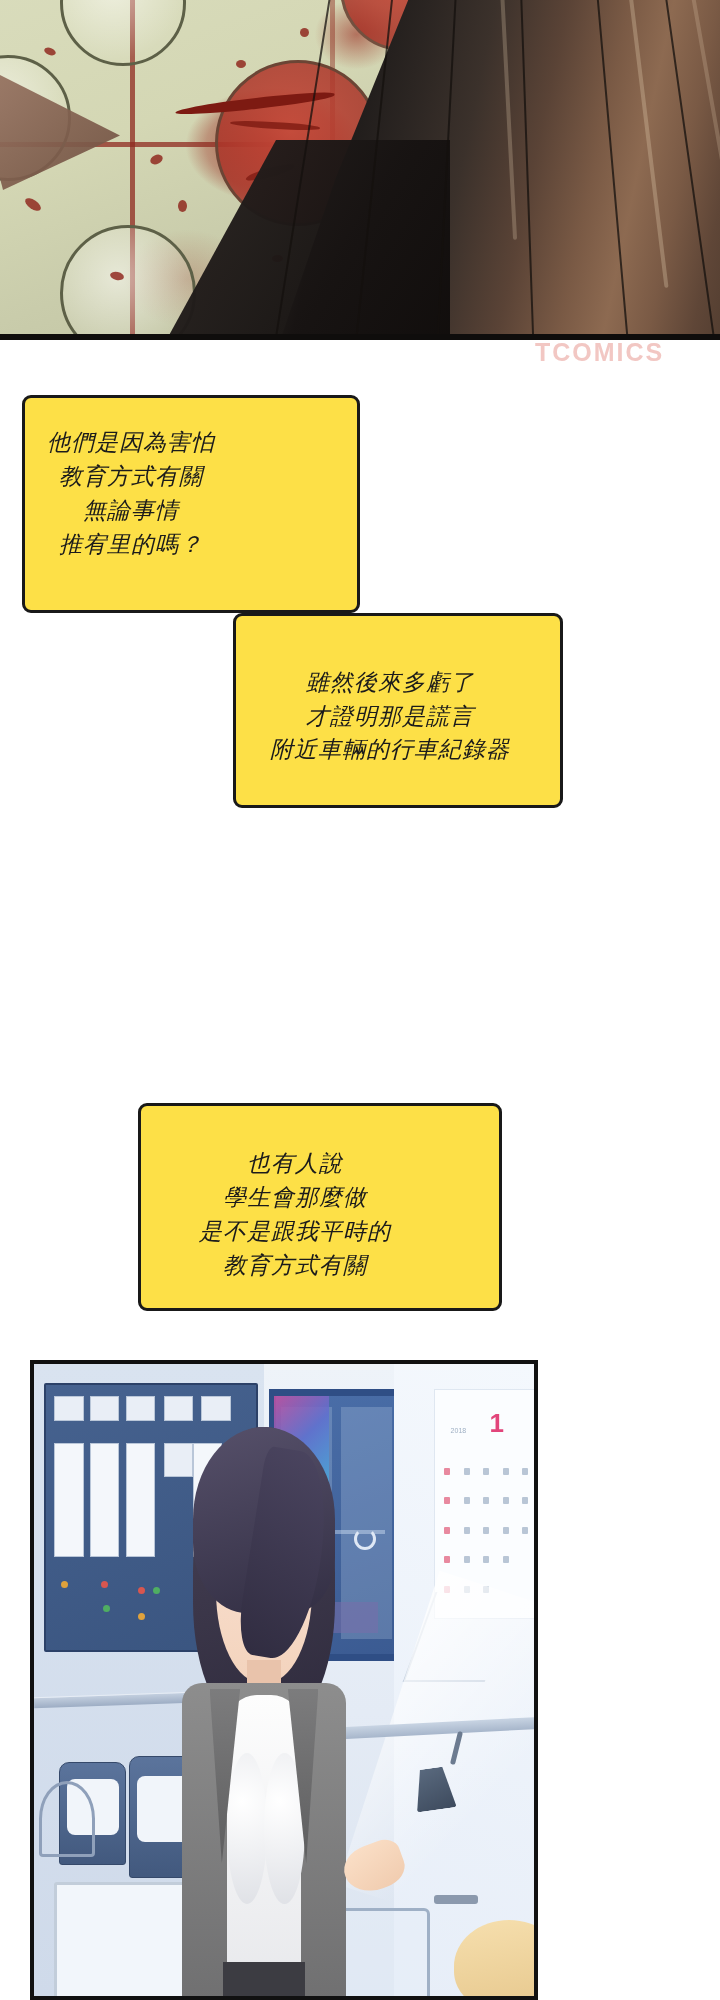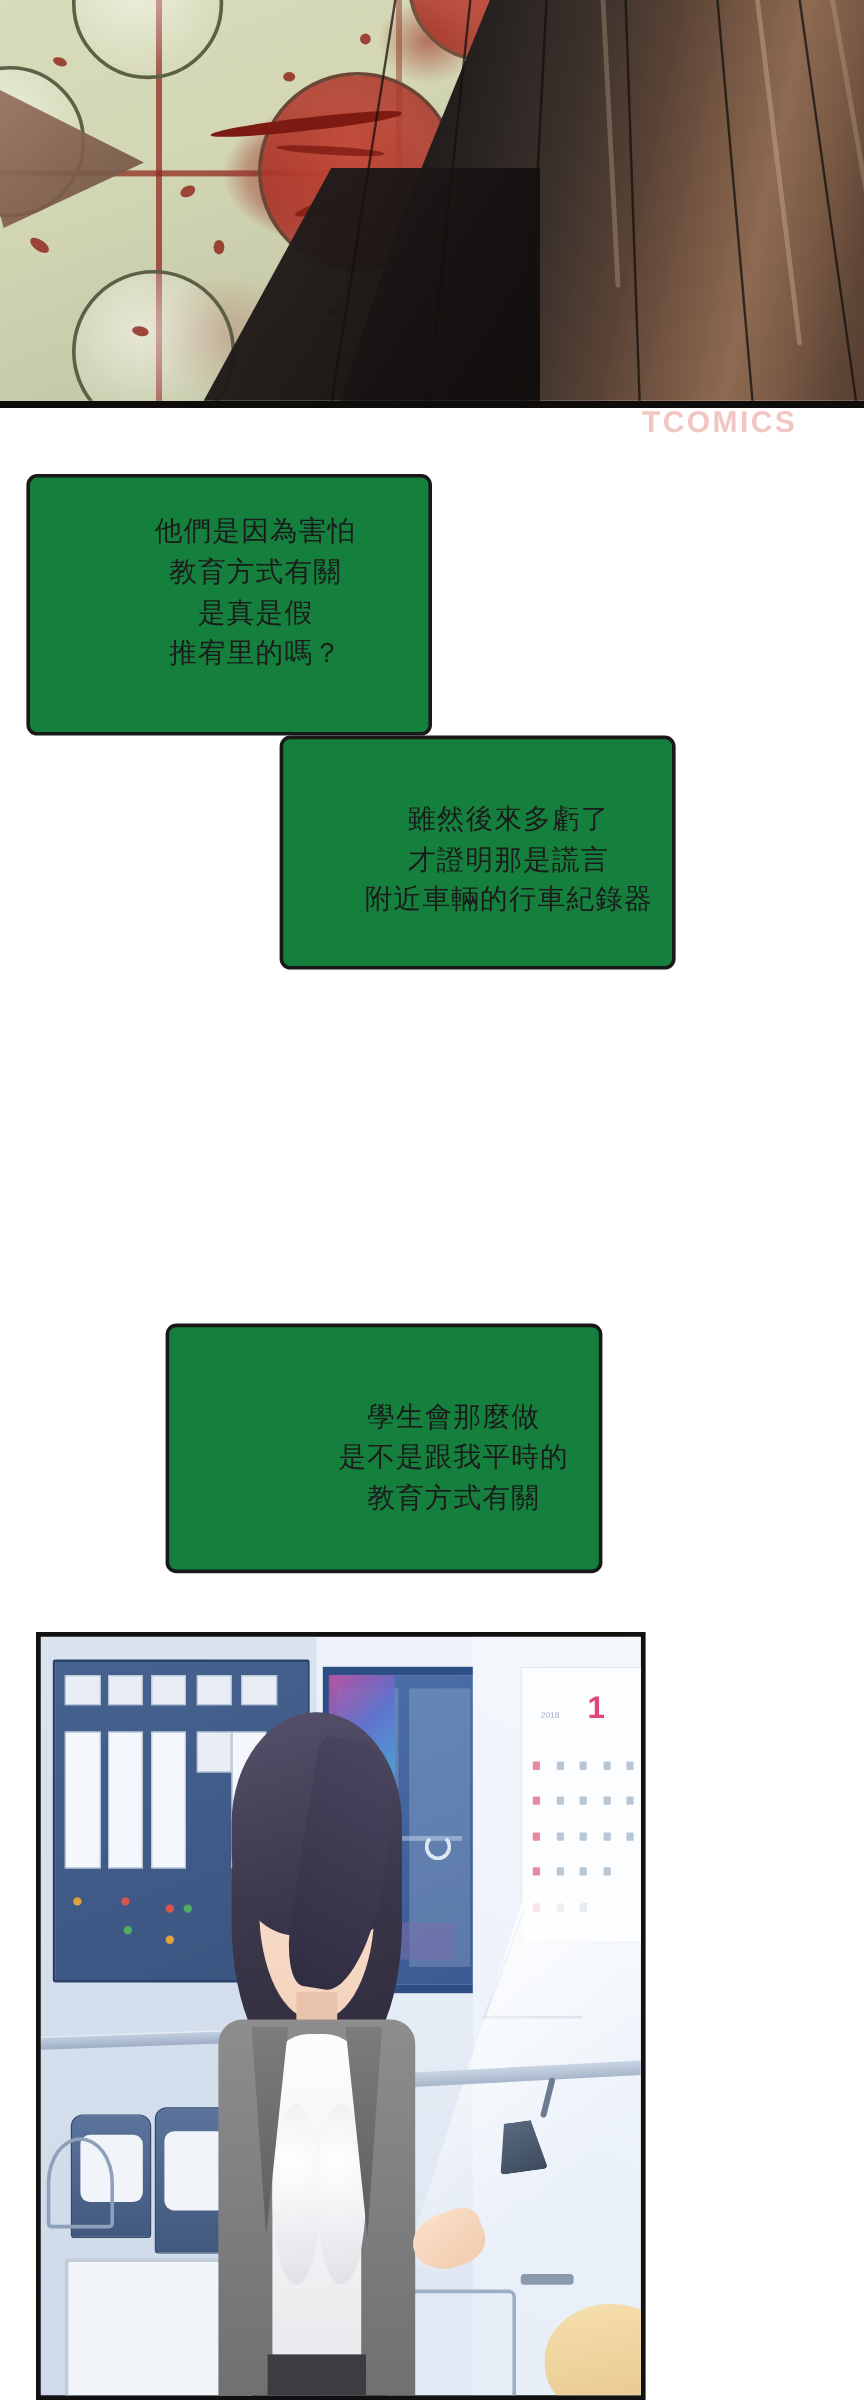--- a/index.html
+++ b/index.html
@@ -66,23 +66,23 @@
     opacity:.97;
   }
   .wm-tcomics{
     position:absolute;left:535px;top:338px;
     font-family:"Liberation Sans",sans-serif;font-weight:bold;font-size:25px;
     letter-spacing:2px;color:#f2c7c3;white-space:nowrap;
   }
 
   
   .bubble{
-    position:absolute;background:#15803d;border:3px solid #191919;
+    position:absolute;background:#fde047;border:3px solid #191919;
     border-radius:9px;box-sizing:border-box;
-    display:flex;align-items:center;justify-content:center;
+    display:flex;align-items:center;justify-content:flex-start;font-style:italic;
   }
   .bubble .lines{
     text-align:center;color:#1b1b1b;font-size:23px;line-height:1.47;
     letter-spacing:1px;white-space:nowrap;
   }
   #bubble-1{left:22px;  top:395px;  width:338px; height:218px;}
   #bubble-1 .lines{transform:translate(22px,-10px);}
   #bubble-2{left:233px; top:613px;  width:330px; height:195px;}
   #bubble-2 .lines{transform:translate(18px,6px);margin-left:16px;}
   #bubble-3{left:52px;  top:976px;  width:230px; height:158px; z-index:3;}
@@ -299,36 +299,37 @@
     <div class="pt-shine" style="left:628px;top:-10px;height:300px;transform:rotate(-7deg);opacity:.6;"></div>
     <div class="pt-shine" style="left:690px;top:-10px;height:260px;transform:rotate(-10deg);opacity:.45;"></div>
   </div>
 
   <div class="wm-tcomics">TCOMICS</div>
 
   <div class="bubble" id="bubble-1">
     <div class="lines">
       <div>他們是因為害怕</div>
       <div>教育方式有關</div>
-      <div>是真是假</div>
+      <div>無論事情</div>
       <div>推宥里的嗎？</div>
     </div>
   </div>
 
   <div class="bubble" id="bubble-2">
     <div class="lines">
       <div>雖然後來多虧了</div>
       <div>才證明那是謊言</div>
       <div>附近車輛的行車紀錄器</div>
     </div>
   </div>
 
 
   <div class="bubble" id="bubble-4">
     <div class="lines">
+      <div>也有人說</div>
       <div>學生會那麼做</div>
       <div>是不是跟我平時的</div>
       <div>教育方式有關</div>
     </div>
   </div>
 
   <div class="panel-bottom">
 
     <div class="pb-wallL"></div>
 

